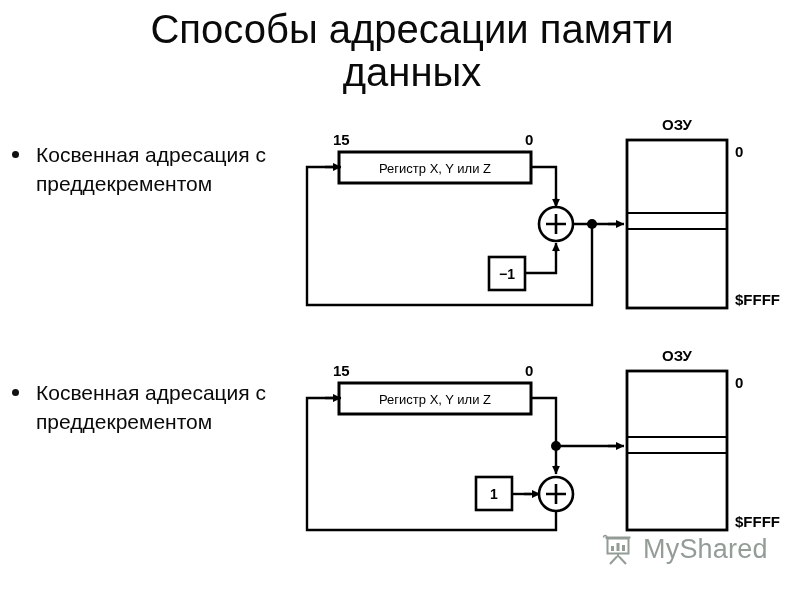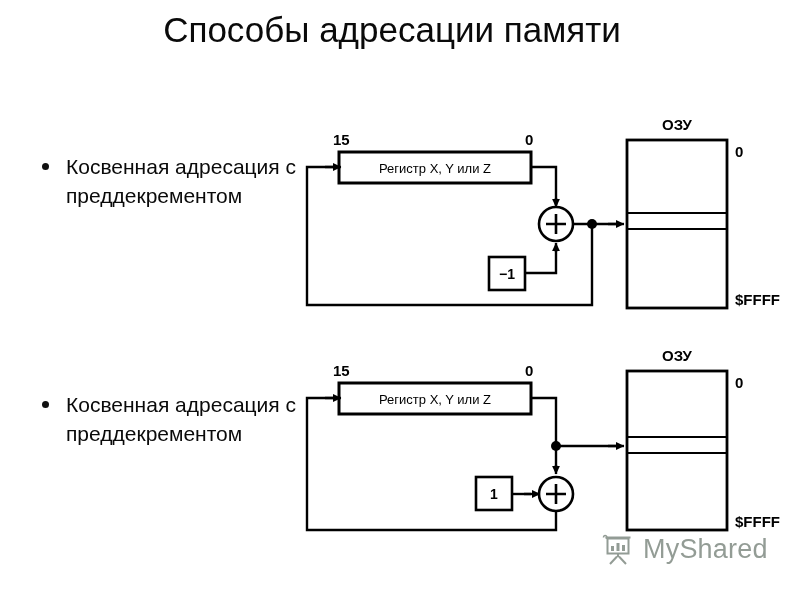--- a/index.html
+++ b/index.html
@@ -12,38 +12,37 @@
     height: 600px;
     position: relative;
     overflow: hidden;
     font-family: "Liberation Sans", sans-serif;
     color: #000000;
   }
 
   
   #title {
     position: absolute;
-    left: 32px;
+    left: 52px;
     top: 8px;
     width: 720px;
     text-align: center;
-    font-size: 35px;
+    font-size: 40px;
     line-height: 43px;
     font-weight: 400;
     color: #0a0a0a;
     letter-spacing: 0px;
   }
   #title .line { display: block; }
 
   
   .bullet-block {
     position: absolute;
-    left: 42px;
+    left: 12px;
     width: 290px;
-    margin-top: 12px;
   }
   .bullet-block.b1 { top: 140px; }
   .bullet-block.b2 { top: 378px; }
 
   .bullet-row {
     display: flex;
     align-items: flex-start;
   }
   .bullet-dot {
     width: 7px;
@@ -85,20 +84,21 @@
     color: #6f7b72;
     margin-left: 8px;
     letter-spacing: 0.2px;
   }
 </style>
 </head>
 <body>
 
 <div id="title">
   <span class="line">Способы адресации памяти</span>
+  <span class="line">данных</span>
 </div>
 
 <div class="bullet-block b1">
   <div class="bullet-row">
     <div class="bullet-dot"></div>
     <div class="bullet-text">Косвенная адресация с преддекрементом</div>
   </div>
 </div>
 
 <div class="bullet-block b2">

